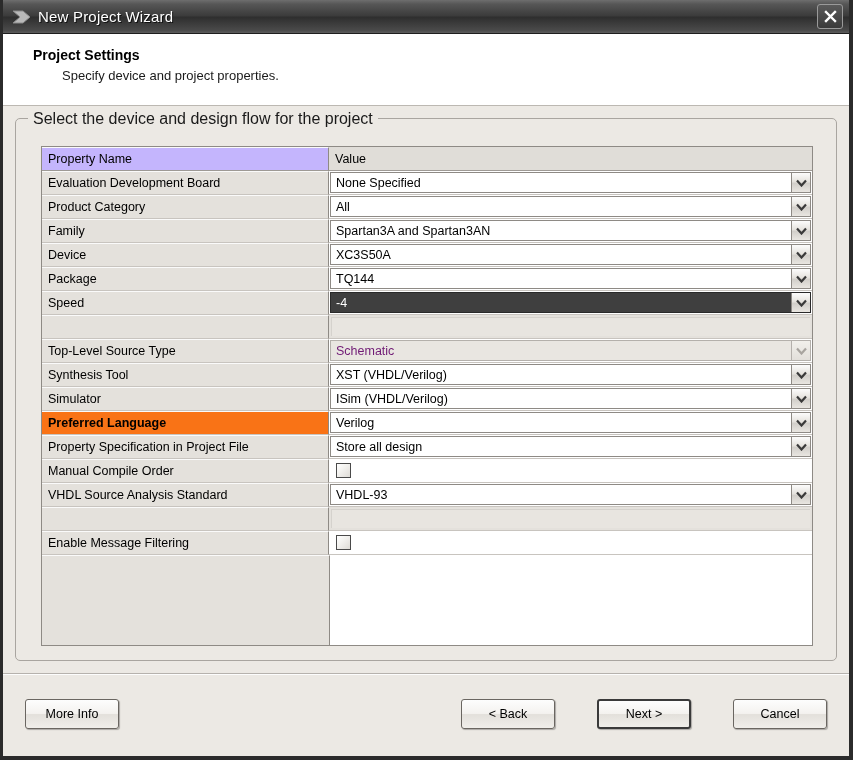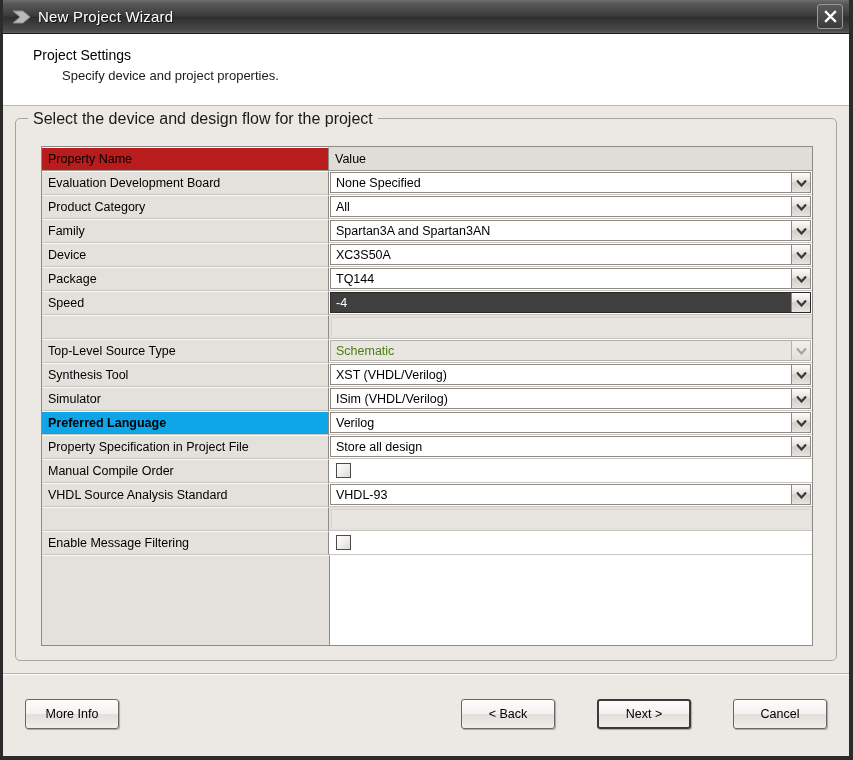--- a/index.html
+++ b/index.html
@@ -71,21 +71,21 @@
   
   .header {
     background: #ffffff;
     height: 72px;
     border-bottom: 1px solid #bcb8b2;
     padding: 13px 0 0 30px;
     box-sizing: border-box;
   }
   .header-title {
     font-size: 14px;
-    font-weight: normal;
+    font-weight: bold;
     color: #000;
     margin: 0 0 5px 0;
   }
   .header-sub {
     font-size: 13px;
     color: #1a1a1a;
     margin: 0 0 0 29px;
   }
 
   
@@ -143,27 +143,27 @@
     border-top: 1px solid #fafafa;
     font-size: 12.5px;
     color: #000;
     display: flex;
     align-items: center;
     padding-left: 6px;
     overflow: hidden;
     white-space: nowrap;
   }
   .pname.header-cell {
-    background: #b91c1c;
+    background: #c4b5fd;
     border-bottom: 1px solid #9e9a95;
     text-align: center;
   }
   .pname.boldrow {
     font-weight: bold;
-    background: #0ea5e9;
+    background: #f97316;
   }
   .pname.blank { background: #e4e1dc; }
 
   .pval {
     flex: 1 1 auto;
     box-sizing: border-box;
     background: #ffffff;
     border-bottom: 1px solid #c8c4bf;
     position: relative;
     display: flex;
@@ -230,21 +230,21 @@
   .combo.selected {
     background: #3f3f3f;
     border-color: #2a2a2a;
   }
   .combo.selected .ctext { color: #ffffff; }
 
   .combo.disabled {
     background: #e9e6e1;
     border-color: #b4b0ab;
   }
-  .combo.disabled .ctext { color: #4d7c0f; }
+  .combo.disabled .ctext { color: #701a75; }
   .combo.disabled .carrow {
     background: linear-gradient(to bottom, #f2f0eb, #e2dfda);
     border-left: 1px solid #b4b0ab;
   }
 
   .checkbox {
     position: absolute;
     left: 7px;
     top: 4px;
     width: 15px;

